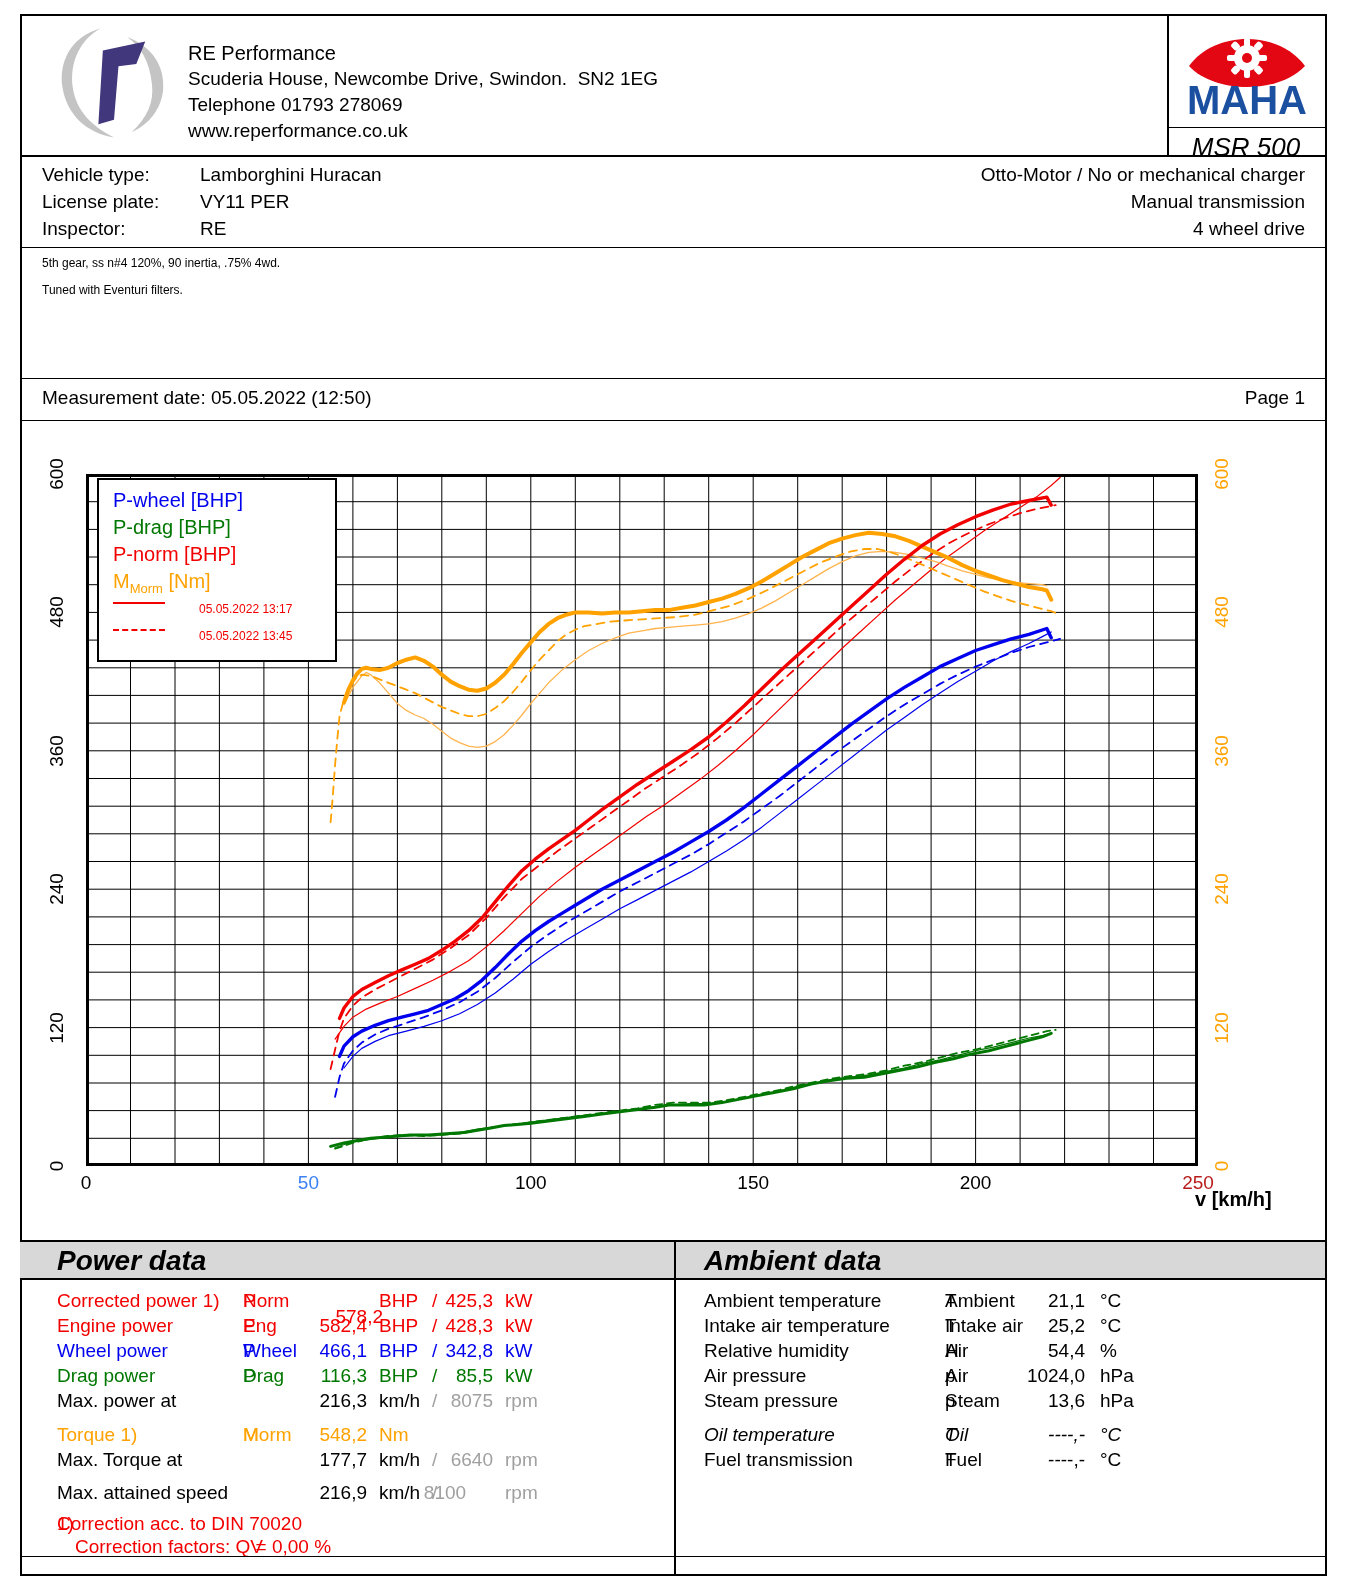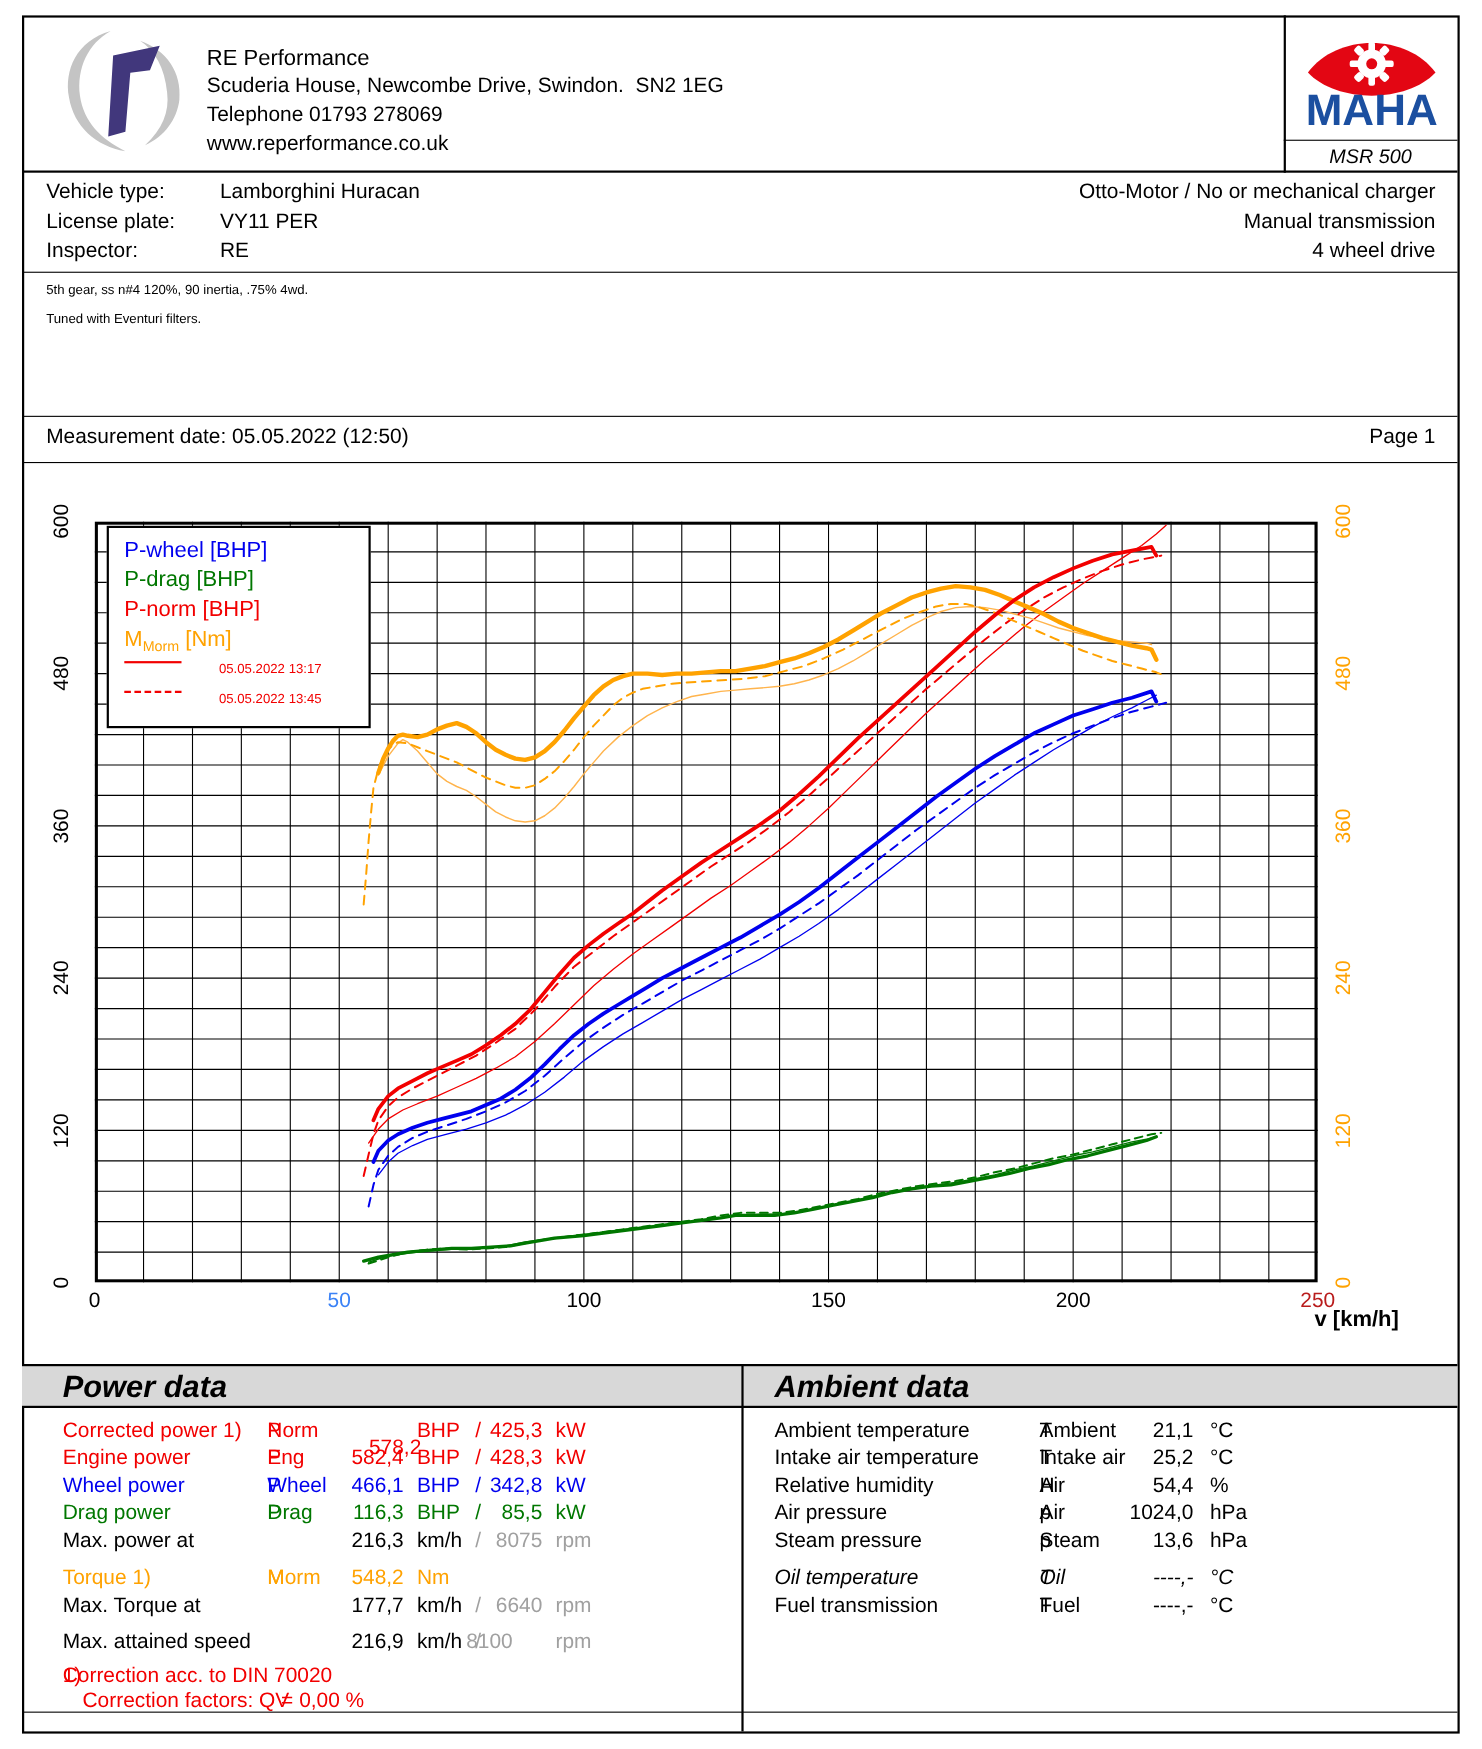--- a/index.html
+++ b/index.html
@@ -21,21 +21,21 @@
   #legend-box{position:absolute;left:97px;top:478px;width:240px;height:184px;border:2px solid #000;background:#fff;box-sizing:border-box;padding:7px 0 0 14px;}
   .legend-item{font-size:20px;line-height:27px;}
   .legend-run{display:flex;align-items:flex-start;height:27px;font-size:12px;gap:24px;}
   .legend-run .sample{width:52px;margin-right:10px;border-top-style:solid;}
   .sec-band{position:absolute;left:20px;top:1240px;width:1305px;height:40px;background:#d8d8d8;border-top:2px solid #000;border-bottom:2px solid #000;box-sizing:border-box;}
   .sec-title{position:absolute;font-size:28px;font-style:italic;font-weight:bold;top:1245px;}
   .drow span{position:absolute;font-size:19px;white-space:pre;}
   .sup{font-size:13px;vertical-align:super;}
   .sub{font-size:13px;vertical-align:sub;}
   .sym-base{font-size:19px;}
-  #msr{font-size:18px;font-style:italic;text-align:center;width:158px;}
+  #msr{font-size:26px;font-style:italic;text-align:center;width:158px;}
 </style>
 </head>
 <body>
 <div id="page">
 
 <div id="outer-border"></div>
 
 <svg class="abs" style="left:58px;top:26px" width="112" height="116" viewBox="0 0 100 104">
   <path d="M38,2 C10,10 0,34 4,56 C8,80 26,96 50,100 C30,90 16,76 13,55 C10,32 20,12 38,2 Z" fill="#c4c4c4"></path>
   <path d="M62,10 C84,18 96,36 94,58 C92,74 82,88 66,95 C80,82 86,68 84,52 C82,32 74,18 62,10 Z" fill="#c4c4c4"></path>

